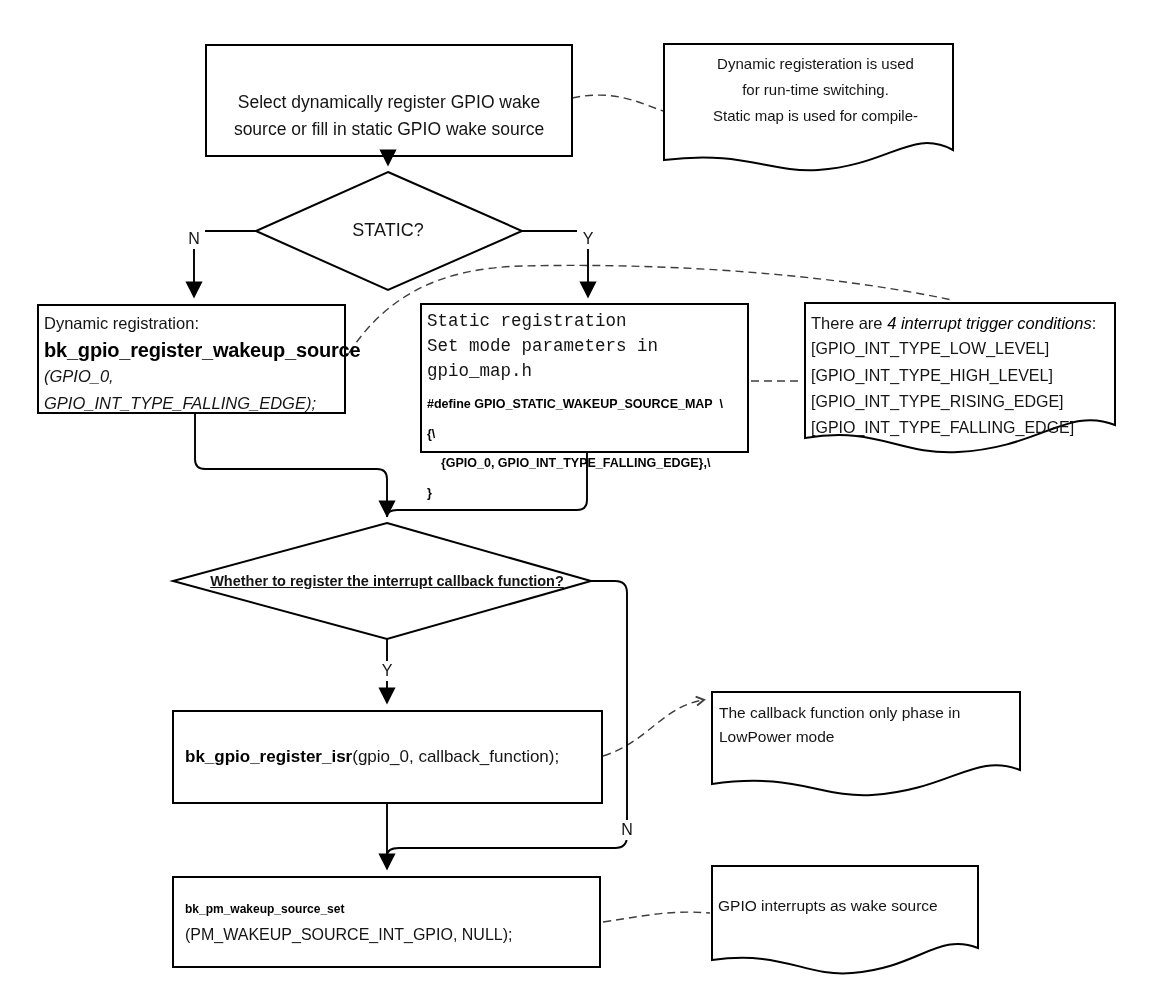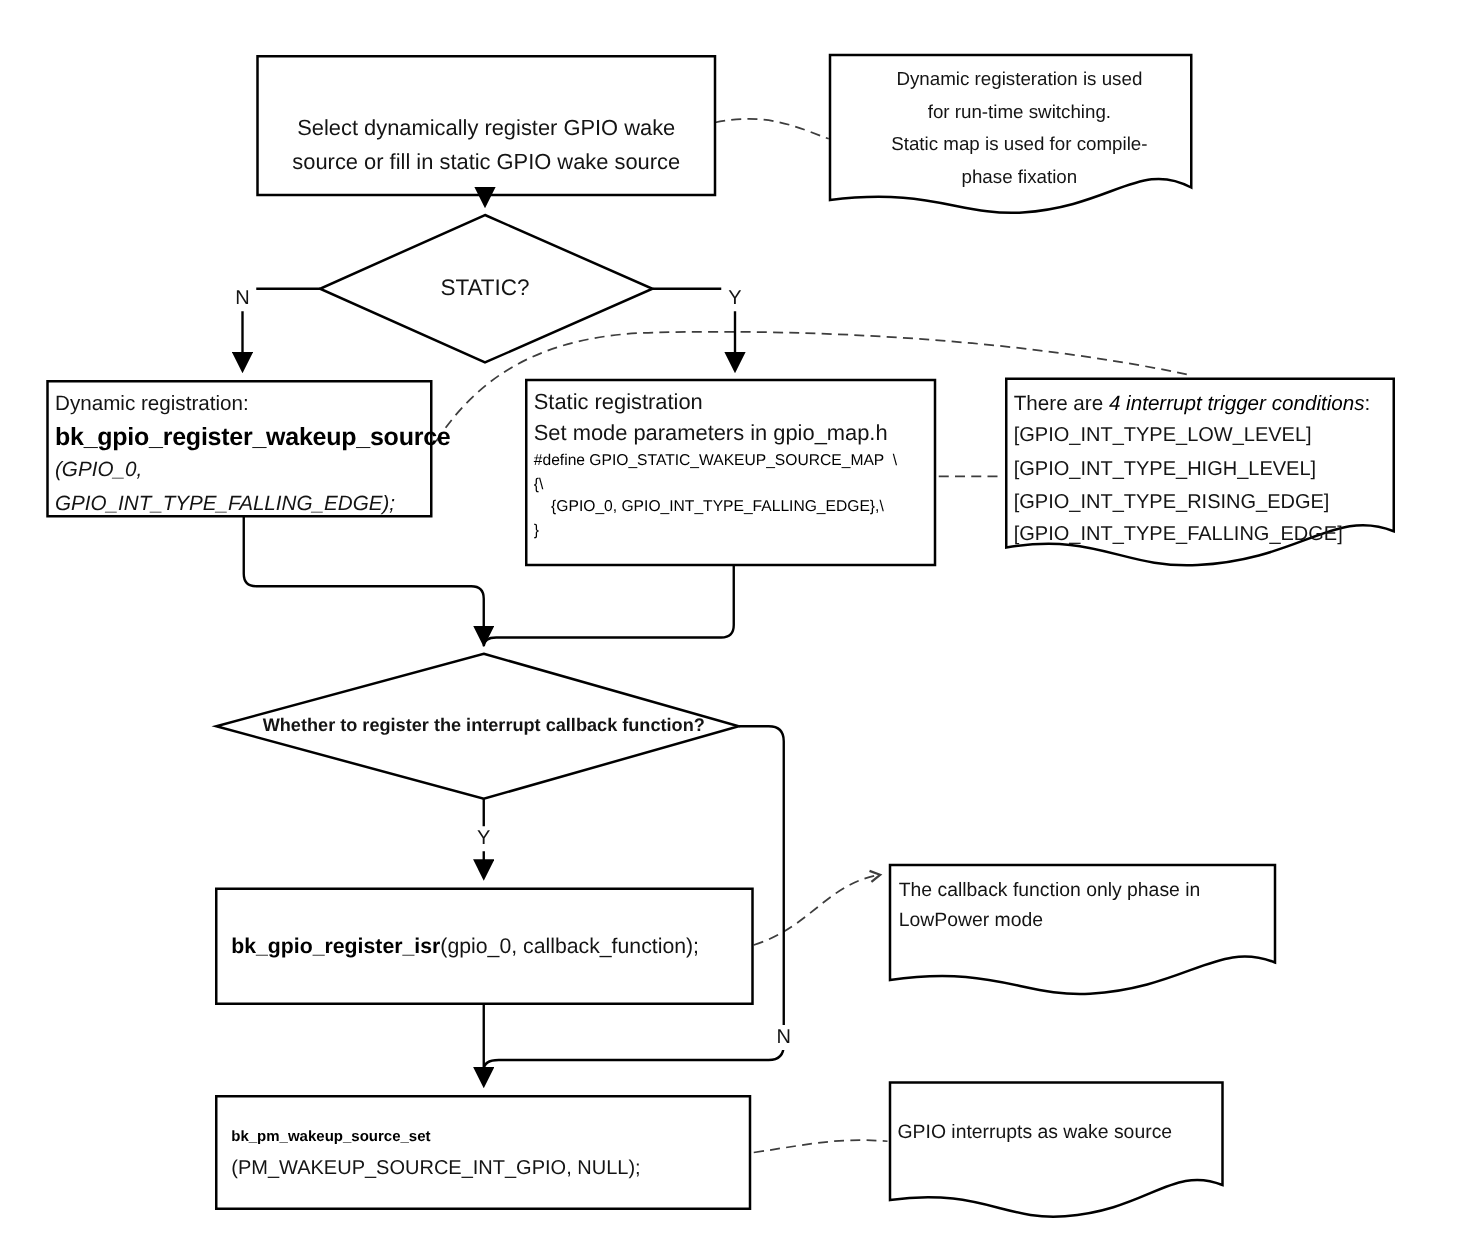--- a/index.html
+++ b/index.html
@@ -18,27 +18,27 @@
   .start-text{left:206px;top:45px;width:366px;height:141px;font-size:17.5px;line-height:27px;}
   
   .topcall-text{left:664px;top:51px;width:303px;font-size:15px;line-height:26px;}
   
   .d1-text{left:288px;top:220px;width:200px;font-size:18px;}
   
   .leftbox-text{left:44px;top:310px;width:298px;font-size:16.5px;line-height:26.5px;}
   .leftbox-text .fn{font-size:20px;letter-spacing:-0.2px;text-align:center;}
   
   .midbox-text{left:427px;top:309px;width:318px;}
-  .midbox-text .ln{font-size:17.5px;line-height:25px;}
-  .midbox-text .code{font-size:12.5px;line-height:18.5px;font-weight:normal;}
+  .midbox-text .ln{font-size:17.5px;line-height:25px;font-family:Liberation Mono, monospace;}
+  .midbox-text .code{font-size:12.5px;line-height:18.5px;font-weight:bold;margin-top:11px;}
   
   .rightcall-text{left:811px;top:310px;width:300px;font-size:16px;line-height:26.3px;}
   .rightcall-text .l1{font-size:16.5px;}
   
-  .d2-text{left:187px;top:573px;width:400px;font-size:14.5px;font-weight:bold;}
+  .d2-text{left:187px;top:573px;width:400px;font-size:14.5px;font-weight:bold;text-decoration:underline;}
   
   .isr-text{left:185px;top:711px;height:92px;width:420px;font-size:17px;align-items:flex-start;}
   
   .cbcall-text{left:719px;top:701px;width:290px;font-size:15.5px;line-height:23.5px;}
   
   .pm-text{left:185px;top:877px;height:90px;width:415px;line-height:26px;}
   .pm-text .f1{font-size:12px;}
   .pm-text .f2{font-size:16px;}
   
   .botcall-text{left:718px;top:897px;width:256px;font-size:15.5px;}
@@ -99,21 +99,20 @@
 
   <div class="t start-text flexc center">
     <div>Select dynamically register GPIO wake</div>
     <div>source or fill in static GPIO wake source</div>
   </div>
 
   <div class="t topcall-text center">
     <div>Dynamic registeration is used</div>
     <div>for run-time switching.</div>
     <div>Static map is used for compile-</div>
-    <div>phase fixation</div>
   </div>
 
   <div class="t d1-text center">STATIC?</div>
   <div class="t lbl n1">N</div>
   <div class="t lbl y1">Y</div>
 
   <div class="t leftbox-text">
     <div>Dynamic registration:</div>
     <div class="maroon bold fn">bk_gpio_register_wakeup_source</div>
     <div class="italic">(GPIO_0,</div>

